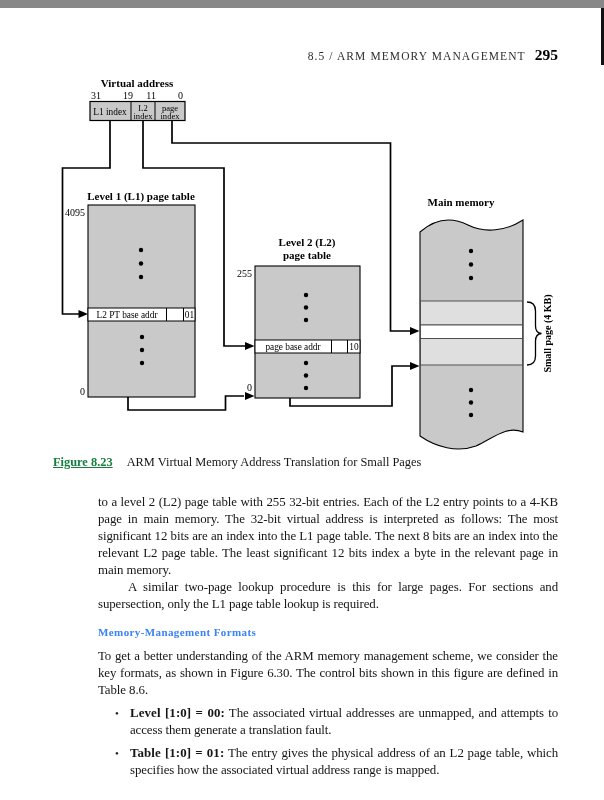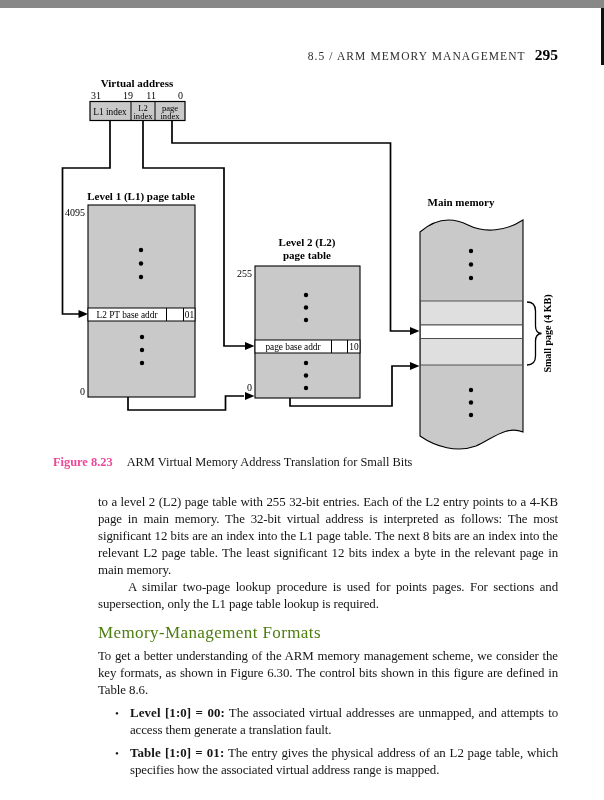--- a/index.html
+++ b/index.html
@@ -24,31 +24,31 @@
   .fig text{fill:#000;}
   .t-bold{font-weight:bold;}
   .lbl-11{font-size:11px;font-weight:bold;}
   .lbl-10{font-size:10px;}
   .lbl-9{font-size:9.3px;}
   .lbl-8{font-size:8.6px;}
   .wire{fill:none;stroke:#000;stroke-width:1.7;}
   .thin{stroke:#000;stroke-width:1;}
   
   .caption{position:absolute;left:53px;top:447px;font-size:12.4px;white-space:nowrap;}
-  .caption .figlabel{font-weight:bold;color:#ec4899;margin-right:14px;}
+  .caption .figlabel{font-weight:bold;color:#15803d;margin-right:14px;text-decoration:underline;}
   
   .body-col{
     position:absolute;left:98px;top:486px;width:460px;
     font-size:12.9px;line-height:17px;text-align:justify;letter-spacing:-0.1px;
   }
   .body-col p{margin:0;}
   .indent{text-indent:30px;}
   .mm-heading{
-    margin:11px 0 7px 0;font-size:17px;font-weight:normal;
-    letter-spacing:0.4px;color:#4d7c0f;text-align:left;
+    margin:11px 0 7px 0;font-size:11px;font-weight:bold;
+    letter-spacing:0.4px;color:#3b82f6;text-align:left;
   }
   .bullet{position:relative;padding-left:32px;margin-top:6px;}
   .bullet .marker{position:absolute;left:17px;top:0;font-size:11px;}
   .bullet b{letter-spacing:0.1px;}
   
   .edge-artifact{position:absolute;right:0;top:0;width:3px;height:57px;background:#101010;}
 </style>
 </head>
 <body>
 
@@ -135,26 +135,26 @@
     <rect x="420.5" y="270.5" width="102" height="26.5" fill="#dfdfdf" stroke="#454545" stroke-width="0.9"></rect>
     <circle cx="471" cy="322" r="2.2"></circle>
     <circle cx="471" cy="334.5" r="2.2"></circle>
     <circle cx="471" cy="347" r="2.2"></circle>
 
     <path d="M527,234 Q535.5,234 535.5,243 L535.5,258 Q535.5,265 541.5,265.5 Q535.5,266 535.5,273 L535.5,288 Q535.5,297 527,297" fill="none" stroke="#000" stroke-width="1.3"></path>
     <text class="lbl-10 t-bold" text-anchor="middle" transform="translate(551,265.5) rotate(-90)">Small page (4 KB)</text>
   </svg>
 
   <div class="caption">
-    <span class="figlabel">Figure 8.23</span><span>ARM Virtual Memory Address Translation for Small Bits</span>
+    <span class="figlabel">Figure 8.23</span><span>ARM Virtual Memory Address Translation for Small Pages</span>
   </div>
 
   <div class="body-col">
     <p>to a level 2 (L2) page table with 255 32-bit entries. Each of the L2 entry points to a 4-KB page in main memory. The 32-bit virtual address is interpreted as follows: The most significant 12 bits are an index into the L1 page table. The next 8 bits are an index into the relevant L2 page table. The least significant 12 bits index a byte in the relevant page in main memory.</p>
-    <p class="indent">A similar two-page lookup procedure is used for points pages. For sections and supersection, only the L1 page table lookup is required.</p>
+    <p class="indent">A similar two-page lookup procedure is this for large pages. For sections and supersection, only the L1 page table lookup is required.</p>
     <div class="mm-heading">Memory-Management Formats</div>
     <p>To get a better understanding of the ARM memory management scheme, we consider the key formats, as shown in Figure 6.30. The control bits shown in this figure are defined in Table 8.6.</p>
 
     <div class="bullet">
       <span class="marker">•</span><b>Level [1:0] = 00:</b><span> The associated virtual addresses are unmapped, and attempts to access them generate a translation fault.</span>
     </div>
     <div class="bullet">
       <span class="marker">•</span><b>Table [1:0] = 01:</b><span> The entry gives the physical address of an L2 page table, which specifies how the associated virtual address range is mapped.</span>
     </div>
   </div>

